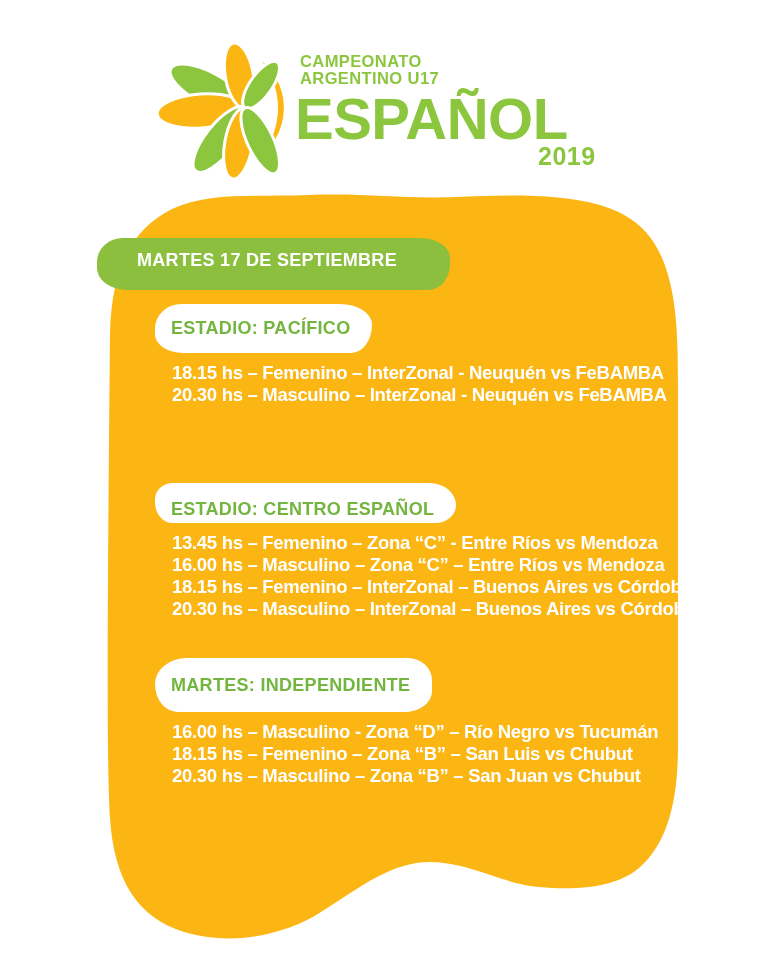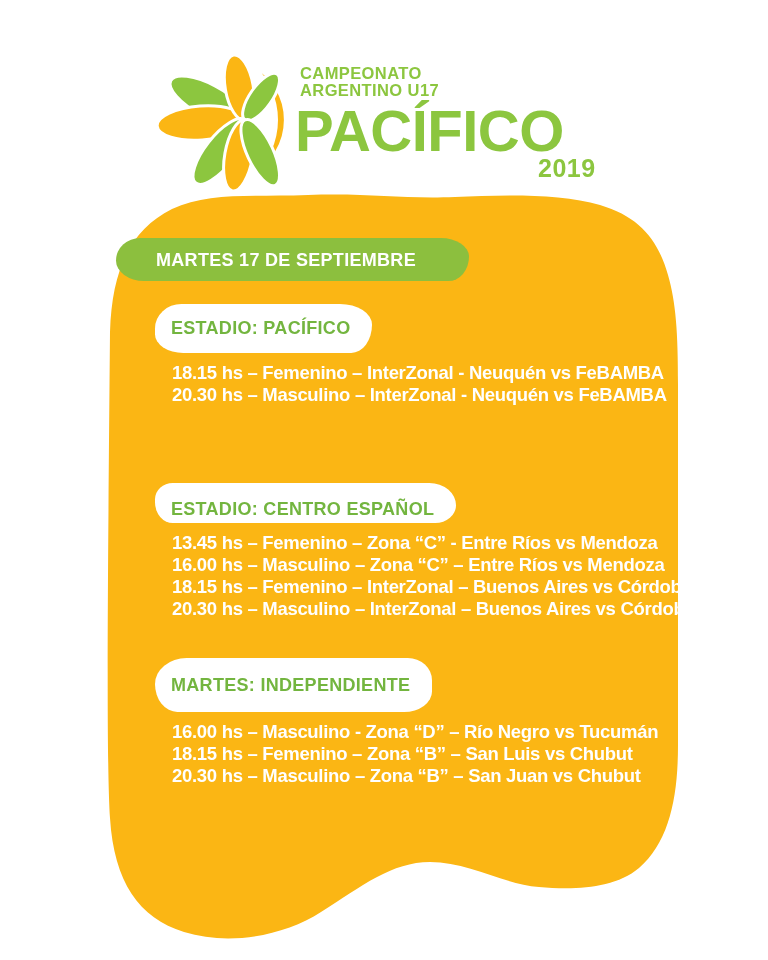--- a/index.html
+++ b/index.html
@@ -11,34 +11,34 @@
   }
   *{margin:0;padding:0;box-sizing:border-box;}
   html,body{background:#fff;}
   body{font-family:"Liberation Sans", sans-serif;}
   .poster{position:relative;width:768px;height:960px;background:#fff;overflow:hidden;}
 
   
   .blob-svg{position:absolute;left:0;top:0;width:768px;height:960px;}
 
   
-  .logo{position:absolute;left:0;top:0;width:768px;height:200px;margin-top:12px;}
+  .logo{position:absolute;left:0;top:0;width:768px;height:200px;}
   .ball-svg{position:absolute;left:157px;top:42px;width:132px;height:136px;}
   .logo-small{position:absolute;left:300px;top:53px;
     font-size:16.5px;font-weight:bold;line-height:17px;letter-spacing:0.4px;
     color:var(--logo_green);}
   .logo-city{position:absolute;left:295px;top:90px;
     font-size:58px;font-weight:bold;line-height:58px;letter-spacing:-0.5px;
     color:var(--logo_green);}
   .logo-year{position:absolute;left:538px;top:142px;
     font-size:25px;font-weight:bold;letter-spacing:0.5px;
     color:var(--logo_green);}
 
   
-  .date-pill{position:absolute;left:116px;top:238px;width:353px;height:43px;
+  .date-pill{position:absolute;left:97px;top:238px;width:353px;height:52px;
     background:var(--pill_green);
     border-radius:26px 30px 22px 30px / 24px 20px 26px 22px;}
   .date-pill span{display:block;padding-left:40px;line-height:44px;
     font-size:18px;font-weight:bold;letter-spacing:0.3px;color:#fff;}
 
   
   .sections{position:absolute;left:0;top:0;width:768px;height:960px;margin-left:32px;}
   .stadium{position:absolute;left:123px;}
   .stadium:nth-child(1){top:304px;}
   .stadium:nth-child(2){top:483px;}
@@ -96,21 +96,21 @@
         <ellipse cx="-28" cy="0" rx="28" ry="11" transform="translate(88 66) rotate(125)" fill="var(--logo_green)"></ellipse>
         <ellipse cx="-40" cy="0" rx="40" ry="15" transform="translate(88 66) rotate(-52)" fill="var(--logo_green)"></ellipse>
         <ellipse cx="-36" cy="0" rx="36" ry="14" transform="translate(88 66) rotate(-80)" fill="var(--yellow)"></ellipse>
         <ellipse cx="-36" cy="0" rx="36" ry="13" transform="translate(88 66) rotate(-115)" fill="var(--logo_green)"></ellipse>
       </g>
     </svg>
     <div class="logo-small">
       <div>CAMPEONATO</div>
       <div>ARGENTINO U17</div>
     </div>
-    <div class="logo-city">PACÍFICO</div>
+    <div class="logo-city">ESPAÑOL</div>
     <div class="logo-year">2019</div>
   </header>
 
   <div class="date-pill">
     <span>MARTES 17 DE SEPTIEMBRE</span>
   </div>
 
   <div class="sections">
     <section class="stadium">
       <div class="stadium-pill">

